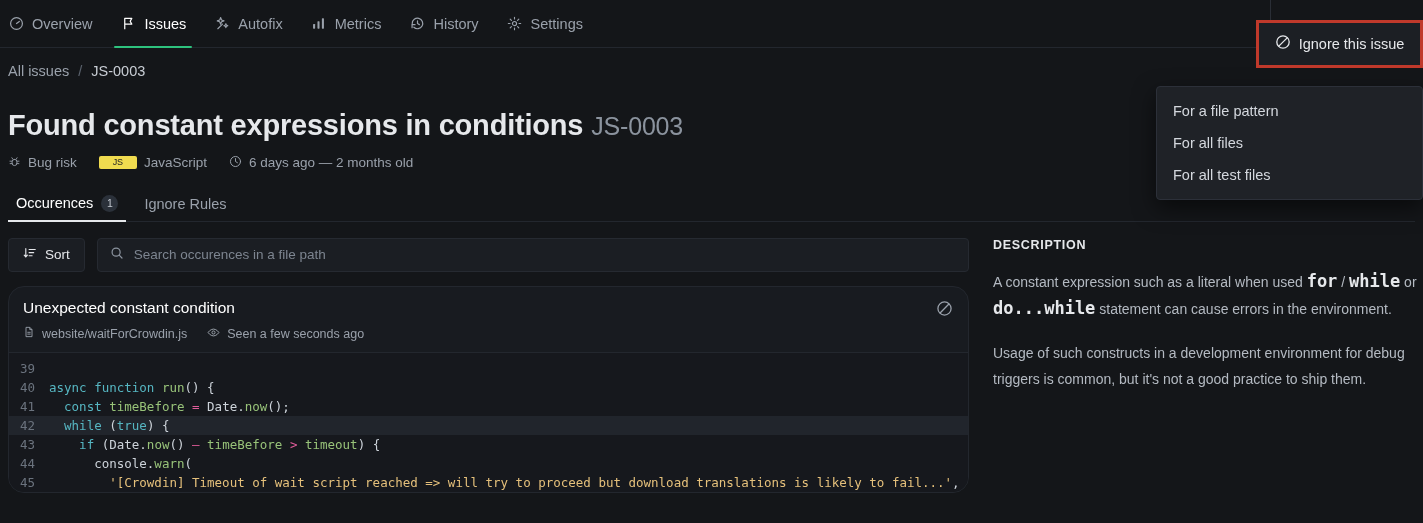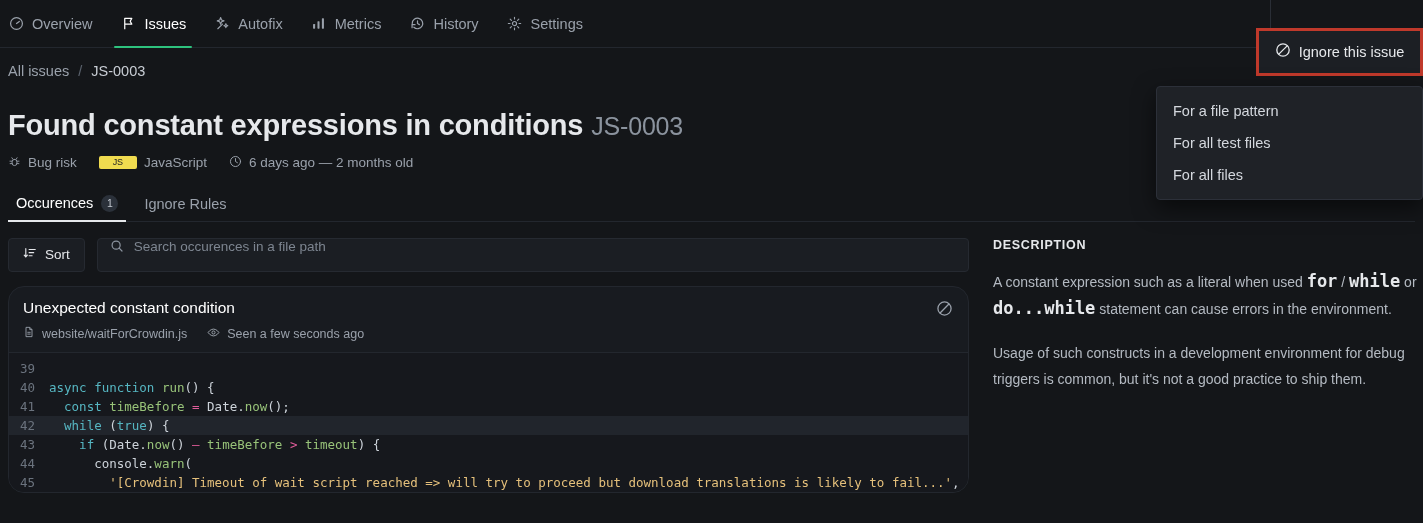--- a/index.html
+++ b/index.html
@@ -39,21 +39,21 @@
   .crumbrow {
     height: 46px; display: flex; align-items: center;
     padding: 0 8px; font-size: 14.5px;
   }
   .crumb { color: #9aa1ab; cursor: pointer; }
   .crumb-sep { color: #5c646f; margin: 0 9px; }
   .crumb-cur { color: #c8cdd4; }
 
   
   .ignore-wrap {
-    position: absolute; left: 1256px; top: 28px; width: 167px; height: 48px;
+    position: absolute; left: 1256px; top: 20px; width: 167px; height: 48px;
     border: 3px solid #c0392b; background: #1c1f24;
     display: flex; align-items: center; justify-content: center; gap: 8px;
     cursor: pointer;
   }
   .ignore-label { font-size: 14.5px; color: #e6e8eb; }
   .menu {
     position: absolute; left: 1156px; top: 86px; width: 267px;
     background: #1f2227; border: 1px solid #2c3039; border-radius: 4px;
     padding: 8px 0; box-shadow: 0 8px 22px rgba(0,0,0,.55);
   }
@@ -98,21 +98,21 @@
   .rightcol { flex: 1; padding-left: 16px; }
 
   
   .toolbar { display: flex; gap: 12px; height: 34px; }
   .sortbtn {
     display: flex; align-items: center; gap: 8px; padding: 0 14px;
     background: #1b1e23; border: 1px solid #262a31; border-radius: 4px;
     font-size: 13.5px; color: #e6e8eb; cursor: pointer;
   }
   .searchbox {
-    flex: 1; display: flex; align-items: flex-start; gap: 10px; padding: 0 12px;
+    flex: 1; display: flex; align-items: center; gap: 10px; padding: 0 12px;
     background: #1b1e23; border: 1px solid #262a31; border-radius: 4px;
   }
   .searchbox input {
     flex: 1; background: transparent; border: 0; outline: none;
     color: #e6e8eb; font-size: 13.5px; font-family: "Liberation Sans", sans-serif;
   }
   .searchbox input::placeholder { color: #7d8590; }
 
   
   .card {
@@ -239,22 +239,22 @@
       <svg width="16" height="16" viewBox="0 0 16 16" fill="none" stroke="#e6e8eb" stroke-width="1.3">
         <circle cx="8" cy="8" r="6.2"></circle>
           <path d="M3.6 12.4L12.4 3.6"></path>
       </svg>
     </span>
     <span class="ignore-label">Ignore this issue</span>
   </div>
 
   <div class="menu">
     <div class="menu-item">For a file pattern</div>
+    <div class="menu-item">For all files</div>
     <div class="menu-item">For all test files</div>
-    <div class="menu-item">For all files</div>
   </div>
 
   <div class="titleblock">
     <div class="h1">
       <span>Found constant expressions in conditions</span><span class="code">JS-0003</span>
     </div>
     <div class="metarow">
       <span class="meta">
         <span>
           <svg width="13" height="13" viewBox="0 0 16 16" fill="none" stroke="#9aa1ab" stroke-width="1.1" stroke-linecap="round">

